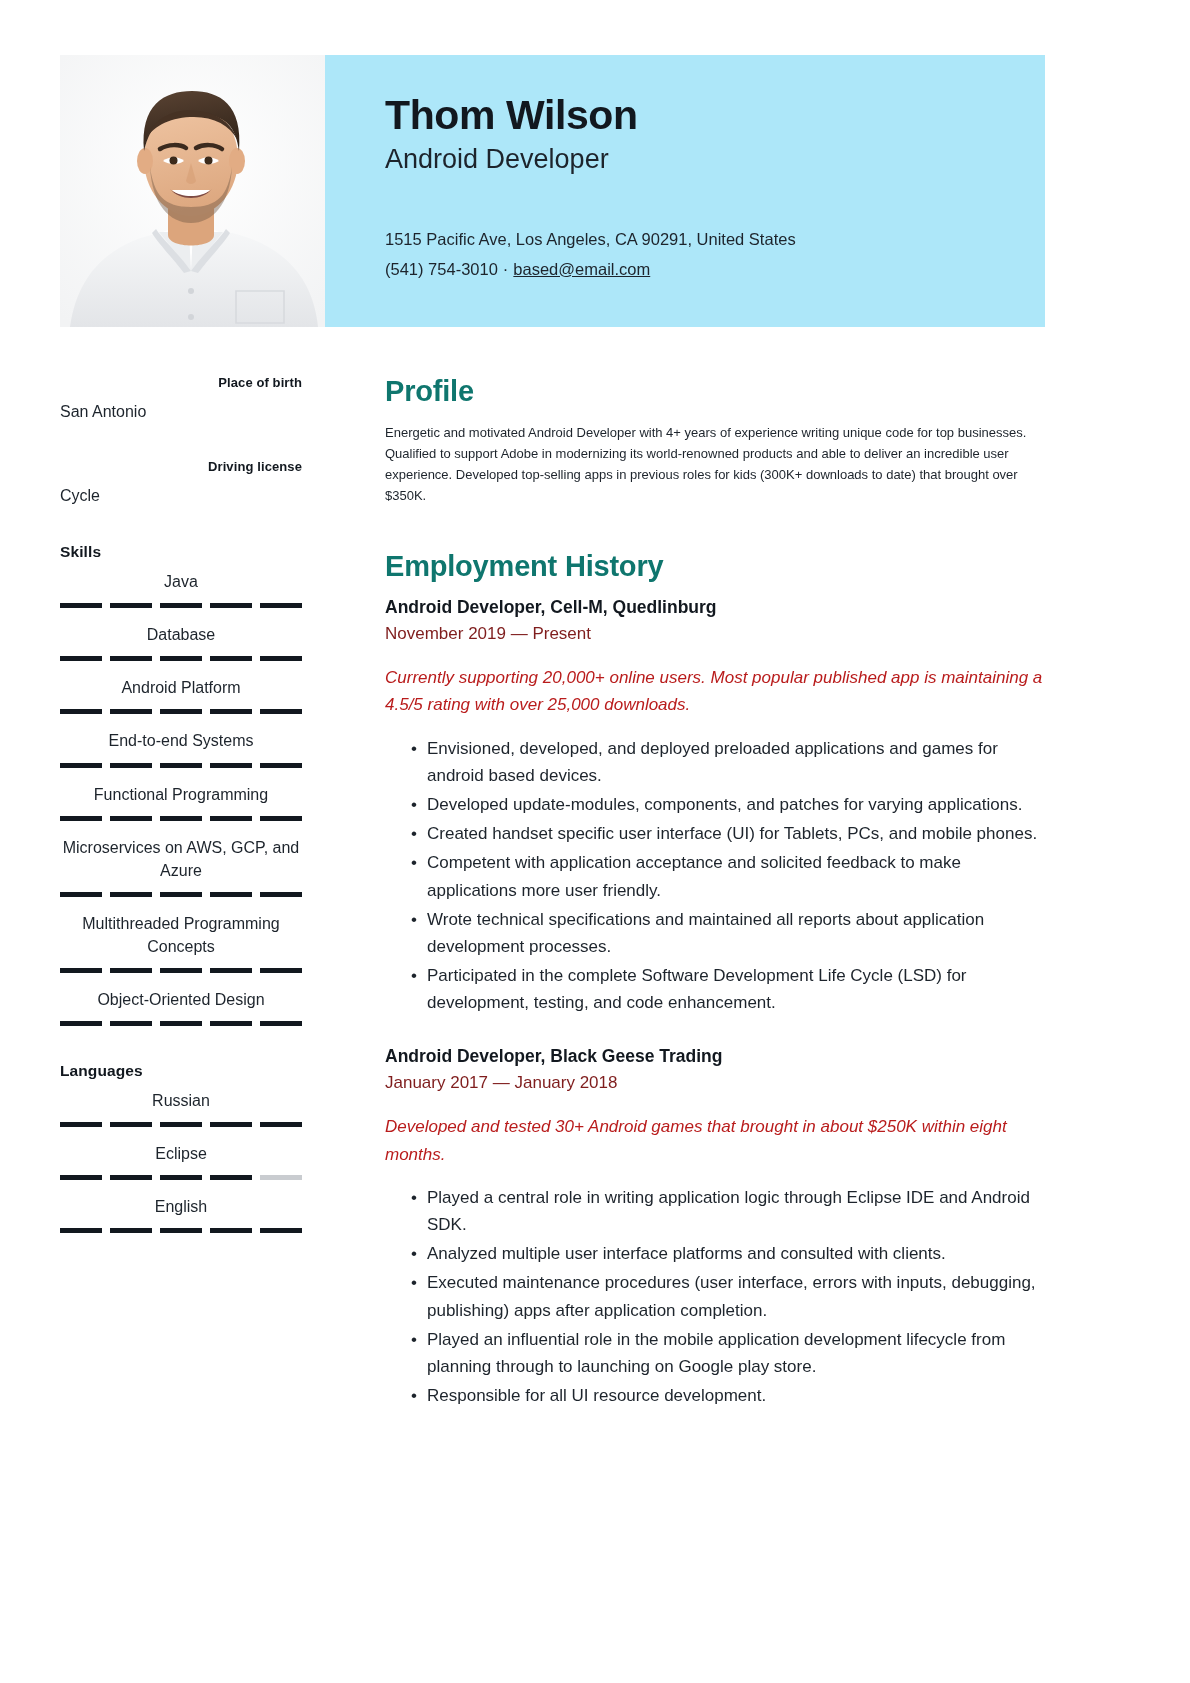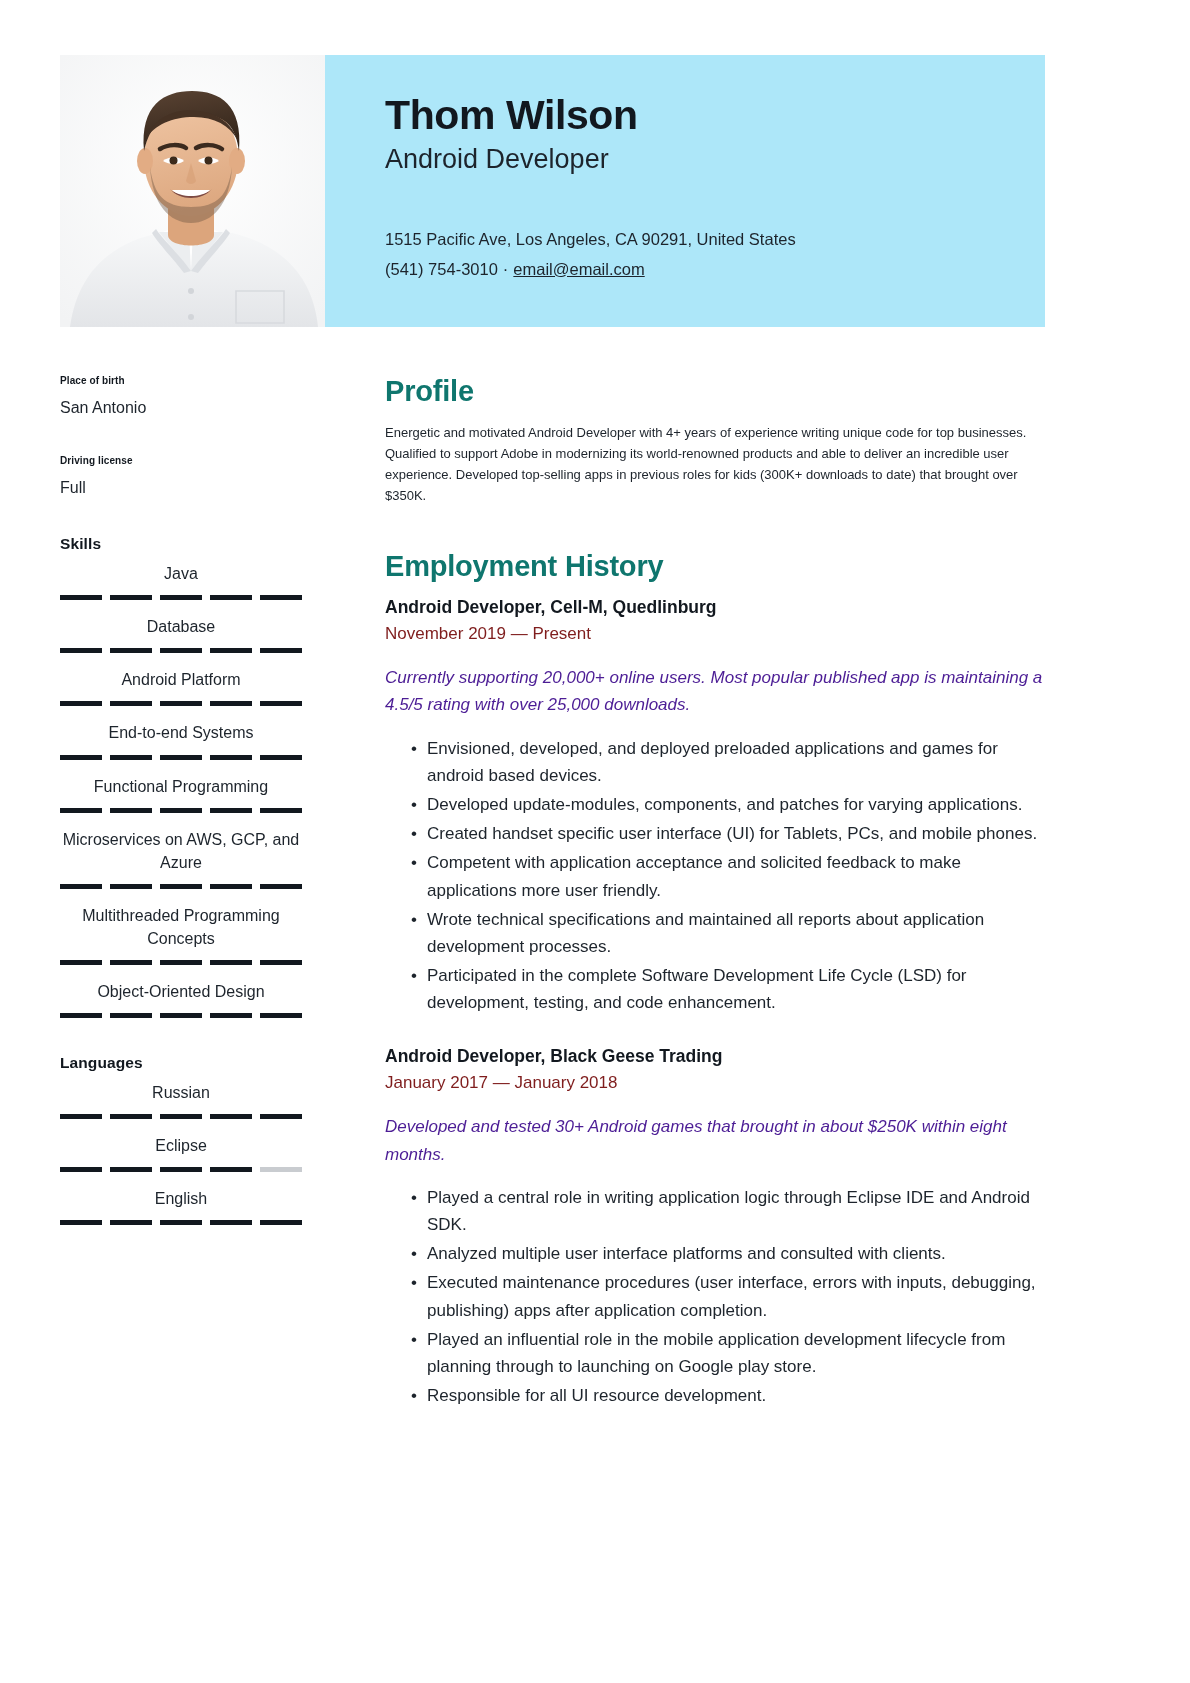--- a/index.html
+++ b/index.html
@@ -95,25 +95,26 @@
   .main {
     position: absolute;
     left: 325px;
     top: 0;
     width: 670px;
   }
 
   
   .side-group { margin-bottom: 36px; }
   .side-label {
-    font-size: 10px;
+    font-size: 13px;
     font-weight: bold;
     color: #12181f;
     margin-bottom: 10px;
     letter-spacing: 0.1px;
+    text-align: right;
   }
   .side-value {
     font-size: 16px;
     color: #1d242c;
     line-height: 1.45;
   }
   .side-heading {
     font-size: 15.5px;
     font-weight: bold;
     color: #12181f;
@@ -164,21 +165,21 @@
   }
   .job-dates {
     font-size: 17px;
     color: #7f1d1d;
     margin-bottom: 20px;
   }
   .job-summary {
     font-size: 17px;
     font-style: italic;
     line-height: 1.6;
-    color: #4c1d95;
+    color: #b91c1c;
     margin-bottom: 16px;
   }
   ul.job-bullets {
     list-style: none;
     margin: 0 0 30px 0;
     padding: 0;
   }
   ul.job-bullets li {
     position: relative;
     padding-left: 42px;
@@ -265,38 +266,38 @@
         <path d="M112 135 C121 143 141 143 150 135 Z" fill="#ffffff"></path>
       </svg>
     </div>
 
     <div class="header-text">
       <div class="name">Thom Wilson</div>
       <div class="job-title">Android Developer</div>
       <div class="contact-block">
         <div>1515 Pacific Ave, Los Angeles, CA 90291, United States</div>
         <div>
-          <span>(541) 754-3010</span><span class="contact-sep">·</span><a class="contact-email" href="#">email@email.com</a>
+          <span>(541) 754-3010</span><span class="contact-sep">·</span><a class="contact-email" href="#">based@email.com</a>
         </div>
       </div>
     </div>
   </div>
 
   <div class="columns">
 
     <div class="sidebar">
 
       <div class="side-group">
         <div class="side-label">Place of birth</div>
         <div class="side-value">San Antonio</div>
       </div>
 
       <div class="side-group">
         <div class="side-label">Driving license</div>
-        <div class="side-value">Full</div>
+        <div class="side-value">Cycle</div>
       </div>
 
       <div class="side-group">
         <div class="side-heading">Skills</div>
         <div id="skills-list">
             <div class="rate-item">
               <div class="rate-name">Java</div>
               <div class="rate-bar">
                 <div class="seg"></div>
                 <div class="seg"></div>

